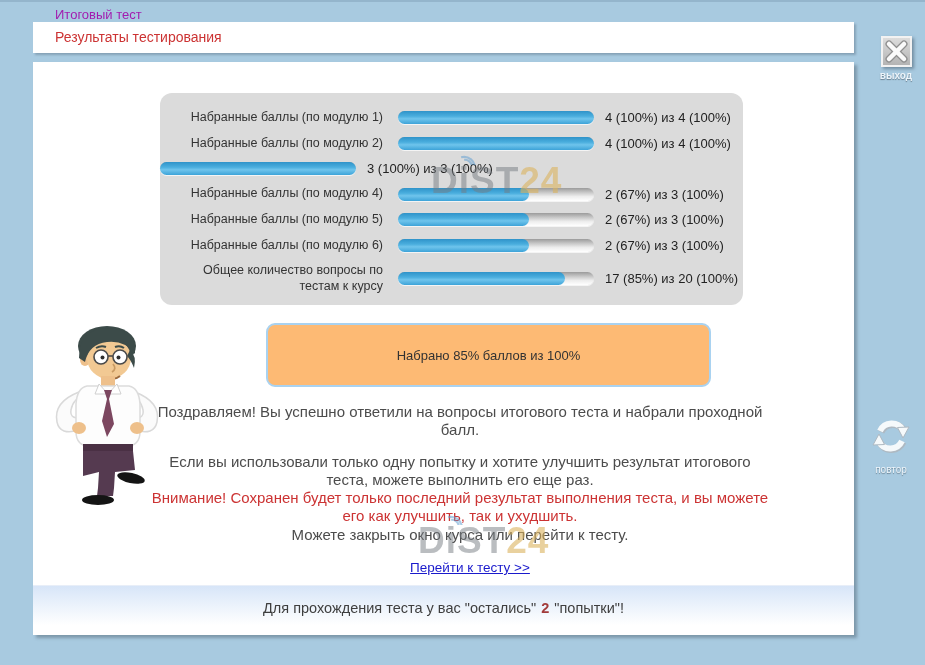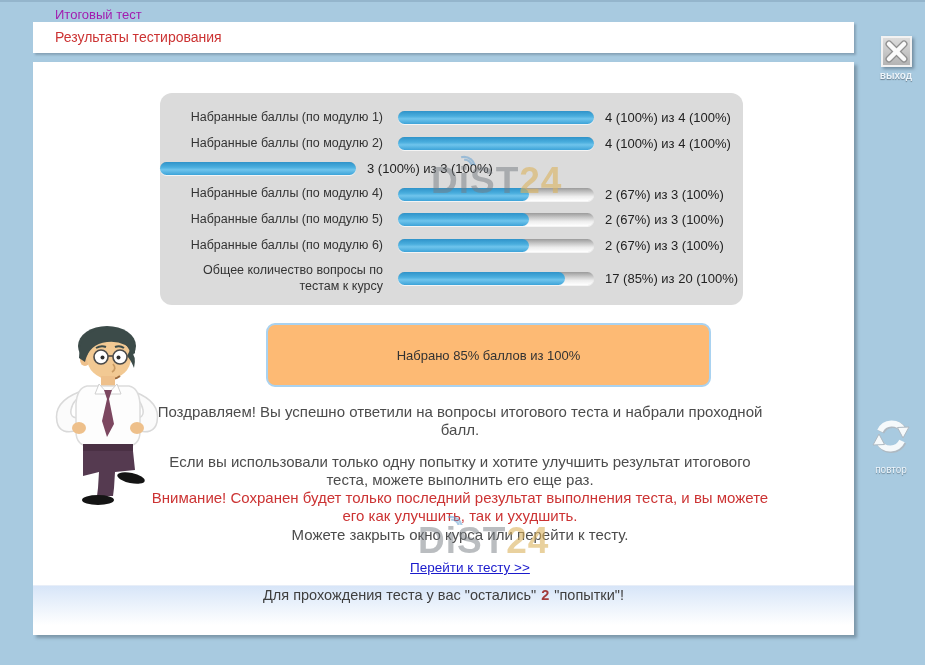--- a/index.html
+++ b/index.html
@@ -45,21 +45,21 @@
   .messages .para1{margin:0 0 13px 0;}
   .messages p{margin:0;}
   .messages .warning{color:#CC3333;}
 
   .link-row{position:absolute;left:117px;top:496px;width:620px;text-align:center;z-index:6;}
   .goto-link{color:#1A1ACC;font-size:13.5px;text-decoration:underline;cursor:pointer;margin-left:20px;}
 
   
   .footer-bar{position:absolute;left:0;top:523px;width:100%;height:50px;box-sizing:border-box;
     background:linear-gradient(180deg,#D7E5F8 0%,#E9F1FB 35%,#ffffff 80%);
-    border-top:1px solid #e8eef8;text-align:center;padding-top:1px;
+    border-top:1px solid #e8eef8;text-align:center;padding-top:14px;
     font-size:14.5px;color:#3E3E3E;}
   .footer-bar .attempts{font-weight:bold;color:#A23B3B;margin:0 5px;}
 
   
   .exit-btn{position:absolute;left:874px;top:36px;width:44px;text-align:center;cursor:pointer;font-weight:bold;}
   .exit-square{width:27px;height:27px;margin:0 auto;border:2px solid #f2f2f2;
     background:linear-gradient(180deg,#dcdcdc 0%,#b4b4b4 100%);
     box-shadow:2px 2px 3px rgba(60,80,95,.5);display:flex;align-items:center;justify-content:center;}
   .btn-label{display:block;margin-top:3px;font-size:10px;color:#ECF4FA;text-shadow:0 1px 1px rgba(90,110,125,.8);}
 

